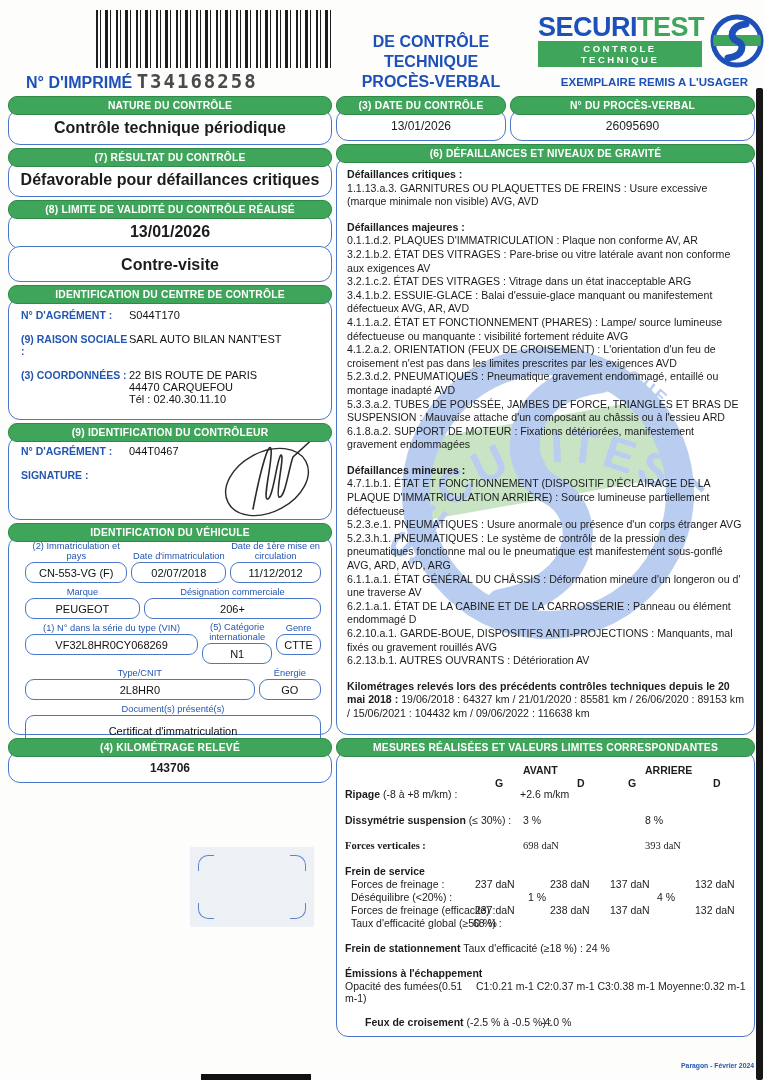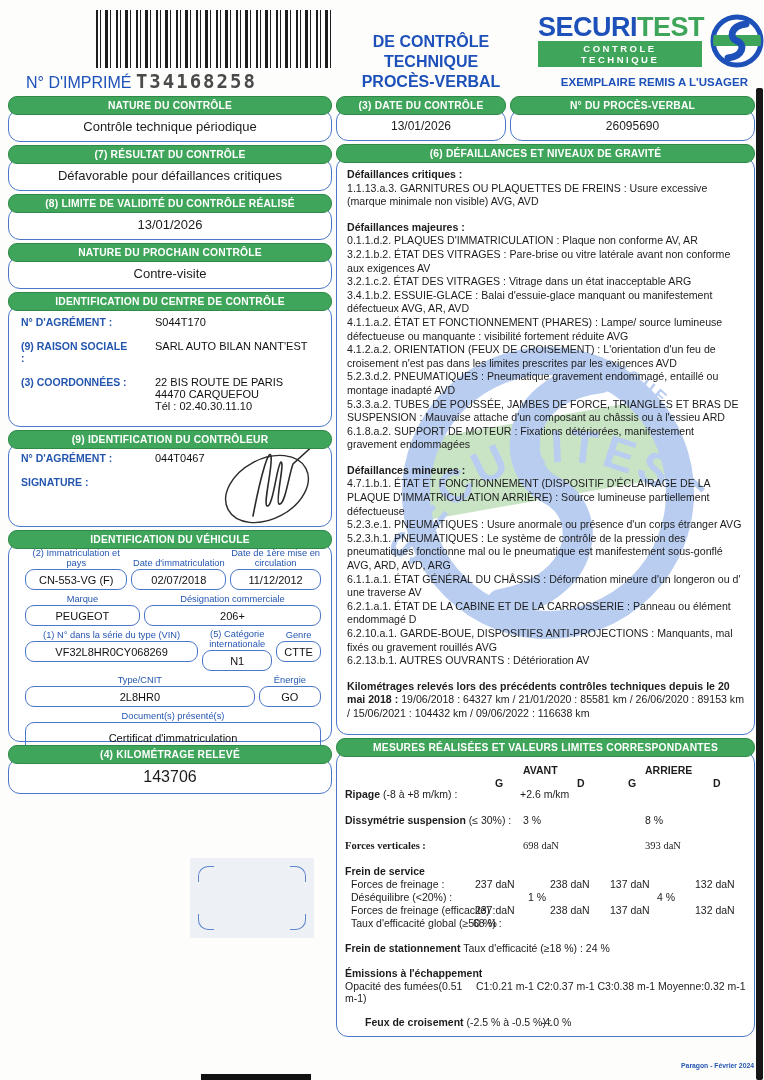--- a/index.html
+++ b/index.html
@@ -7,45 +7,45 @@
   body { font-family:"Liberation Sans", sans-serif; background:#fdfdfc; position:relative; overflow:hidden; color:#1c1c1c; }
 
   .scan-edge { position:absolute; right:1px; top:88px; bottom:0; width:7px; background:#161616; border-radius:2px; }
   .scan-mark { position:absolute; left:201px; bottom:0; width:110px; height:6px; background:#111; }
 
   
   .hdr { position:absolute; left:8px; top:4px; right:16px; height:90px; }
   .barcode { position:absolute; left:88px; top:6px; width:238px; height:58px;
     background:repeating-linear-gradient(90deg,#1d1d1d 0 2px,#fff 2px 4px,#1d1d1d 4px 5px,#fff 5px 9px,#1d1d1d 9px 12px,#fff 12px 14px,#1d1d1d 14px 15px,#fff 15px 20px); }
   .imprint { position:absolute; left:18px; top:66px; white-space:nowrap; }
-  .imprint-label { color:#1d50b8; font-weight:normal; font-size:16px; }
+  .imprint-label { color:#1d50b8; font-weight:bold; font-size:16px; }
   .imprint-num { color:#4a4a4a; font-weight:bold; font-size:19px; font-family:"DejaVu Sans Mono", monospace; letter-spacing:2px; }
   .doc-title { position:absolute; left:318px; top:28px; width:210px; text-align:center; color:#1d50b8; font-weight:bold; font-size:16px; line-height:20px; }
   .brand { position:absolute; left:530px; top:10px; width:226px; }
   .brand-name { font-size:27px; font-weight:bold; letter-spacing:-0.5px; line-height:26px; }
   .brand-name .p1 { color:#1d50b8; } .brand-name .p2 { color:#3fa55a; }
   .brand-bar { background:#3fa55a; color:#fff; font-weight:bold; font-size:9.5px; letter-spacing:2.5px; padding:2px 4px; width:164px; text-align:center; margin-top:1px; }
   .brand-logo { position:absolute; right:0; top:0; }
   .copy-label { position:absolute; right:0px; top:72px; color:#1d50b8; font-weight:bold; font-size:11.5px; white-space:nowrap; }
 
   
   .col-left  { position:absolute; left:8px;  top:96px; width:324px; }
   .col-right { position:absolute; left:336px; top:96px; width:419px; }
   .sec { position:relative; margin-bottom:3px; }
   .green-h { position:relative; z-index:2; background:#3fa55a; border:1px solid #2f8a49; border-radius:9px; color:#fff; font-weight:bold; font-size:10.3px; text-align:center; padding:3px 2px; letter-spacing:.2px; }
   .bx { position:relative; z-index:1; border:1.6px solid #4a77c9; border-radius:12px; background:#fff; margin-top:-6px; padding-top:9px; }
-  .bx.center { text-align:center; font-weight:normal; font-size:13px; padding-bottom:7px; }
+  .bx.center { text-align:center; font-weight:bold; font-size:16px; padding-bottom:7px; }
   .plain { font-weight:normal; }
 
   .toprow { display:flex; gap:4px; }
   .toprow .sec:nth-child(1){ width:170px; } .toprow .sec:nth-child(2){ width:245px; }
 
   
   .kv { padding:10px 10px 8px 12px; font-size:10.5px; }
-  .kv-row { display:flex; margin-bottom:12px;gap:26px; }
+  .kv-row { display:flex; margin-bottom:12px; }
   .kv-label { color:#2456b0; font-weight:bold; width:108px; flex:none; }
   .kv-val { color:#111; font-size:11px; }
   .sig-box { height:84px; padding:8px 10px 0 12px; font-size:10.5px; position:relative; }
   .sig-svg { position:absolute; right:6px; top:-10px; }
 
   
   .veh { padding:4px 10px 6px 16px; }
   .vrow { display:flex; gap:4px; margin-bottom:3px; }
   .vcell { display:flex; flex-direction:column; }
   .vlabel { color:#2456b0; font-size:9.3px; line-height:10px; text-align:center; display:flex; align-items:flex-end; justify-content:center; min-height:12px; padding-bottom:1px; }
@@ -122,21 +122,20 @@
     <div class="green-h">(7) RÉSULTAT DU CONTRÔLE</div>
     <div class="bx center">Défavorable pour défaillances critiques</div>
   </div>
 
   <div class="sec">
     <div class="green-h">(8) LIMITE DE VALIDITÉ DU CONTRÔLE RÉALISÉ</div>
     <div class="bx center">13/01/2026</div>
   </div>
 
   <div class="sec">
-    <div class="green-h">NATURE DU PROCHAIN CONTRÔLE</div>
     <div class="bx center">Contre-visite</div>
   </div>
 
   <div class="sec">
     <div class="green-h">IDENTIFICATION DU CENTRE DE CONTRÔLE</div>
     <div class="bx kv" style="height:122px;">
       <div class="kv-row">
         <span class="kv-label">N° D'AGRÉMENT :</span>
         <span class="kv-val">S044T170</span>
       </div>
@@ -227,21 +226,21 @@
         <div class="vcell" style="width:302px;">
           <div class="vlabel">Document(s) présenté(s)</div>
           <div class="vbox tall">Certificat d'immatriculation</div>
         </div>
       </div>
     </div>
   </div>
 
   <div class="sec">
     <div class="green-h">(4) KILOMÉTRAGE RELEVÉ</div>
-    <div class="bx center plain" style="font-weight:normal; font-size:16px;">143706</div>
+    <div class="bx center plain" style="font-weight:bold; font-size:12px;">143706</div>
   </div>
 
 
   <div class="stamp">
     <i class="tl"></i>
     <i class="tr"></i>
     <i class="bl"></i>
     <i class="br"></i>
   </div>
 </div>

